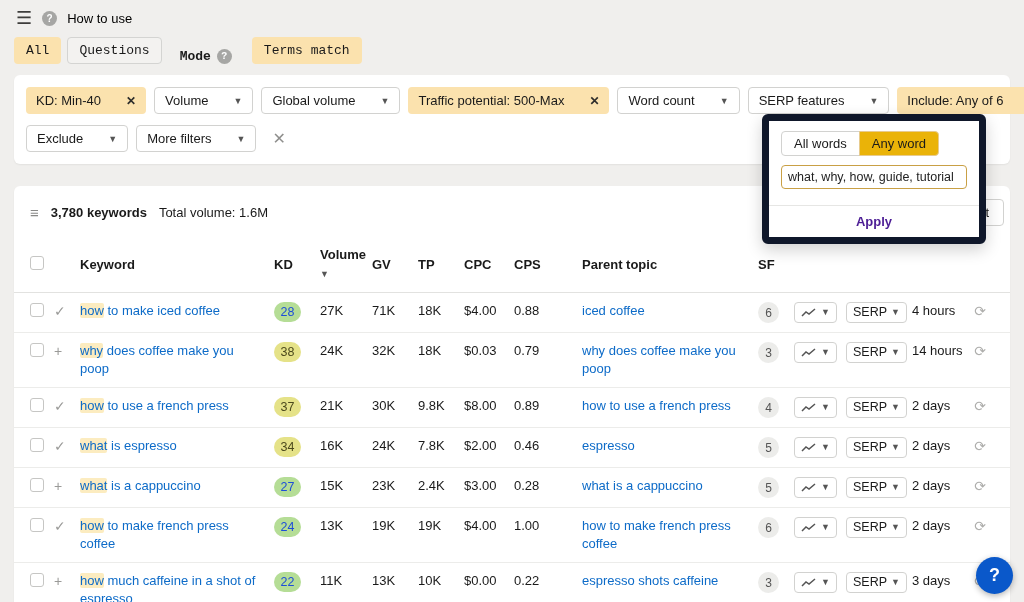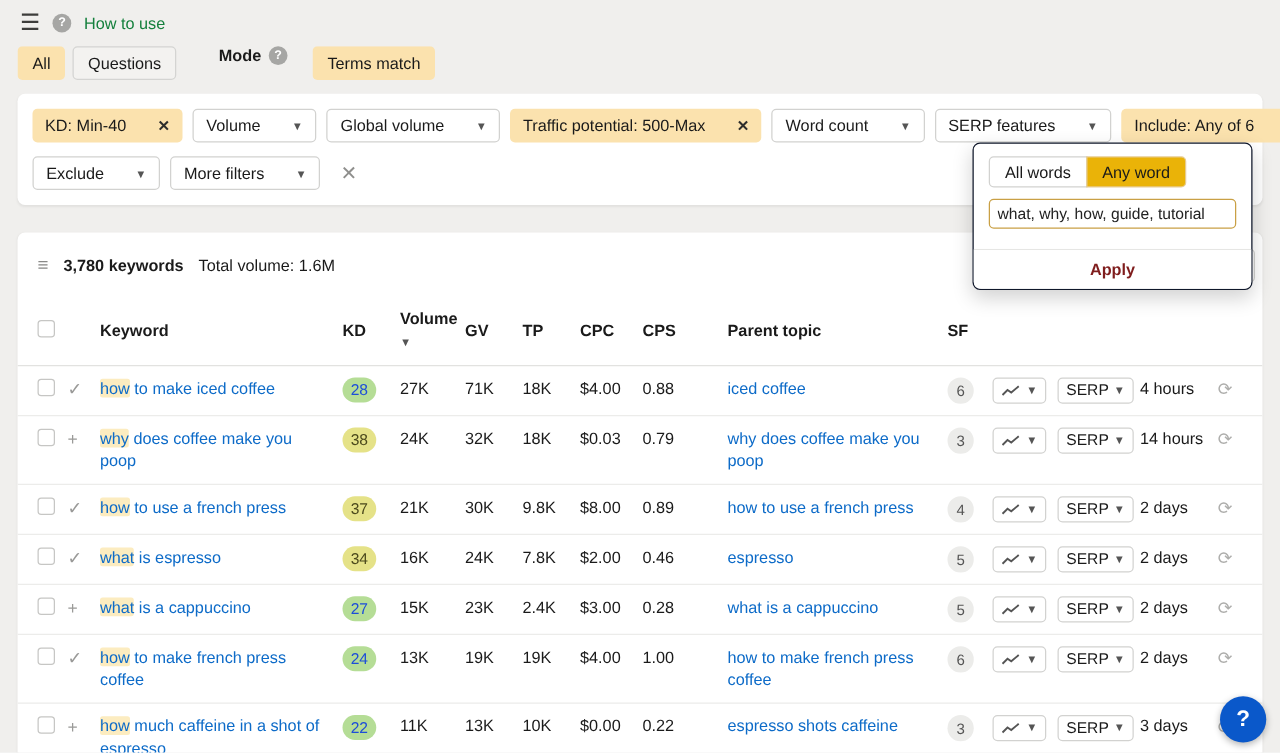--- a/index.html
+++ b/index.html
@@ -9,30 +9,30 @@
     font-family: "Liberation Sans", sans-serif; font-size: 13px;
   }
   
   .topbar { display: flex; align-items: center; gap: 10px; padding: 9px 16px 2px; }
   .burger { font-size: 18px; color: #3d3d3b; cursor: pointer; line-height: 1; }
   .page-title { font-size: 17px; font-weight: bold; margin-left: 4px; }
   .qicon {
     width: 15px; height: 15px; border-radius: 50%; background: #a6a6a4; color: #fff;
     font-size: 10px; font-weight: bold; display: inline-flex; align-items: center; justify-content: center;
   }
-  .howto { color: #15803d; }
-  
-  .tabsrow { display: flex; align-items: flex-start; gap: 6px; padding: 8px 14px 0; }
+  .howto { color: #000000; }
+  
+  .tabsrow { display: flex; align-items: flex-end; gap: 6px; padding: 8px 14px 0; font-family: Liberation Mono, monospace; }
   .btn {
     display: inline-flex; align-items: center; gap: 7px; height: 27px; padding: 0 11px;
     border-radius: 4px; border: 1px solid transparent; font-size: 13px; cursor: pointer; background: transparent;
   }
   .btn.orange { background: #fbe2ae; }
   .btn.ghost  { border-color: #d4d4d2; background: #f3f2f0; }
-  .mode-label { font-weight: bold; margin-left: 28px; }
+  .mode-label { font-weight: bold; margin-left: 12px; }
   .mode-q { margin-right: 14px; }
   
   .filter-card {
     margin: 11px 14px 0; background: #fff; border-radius: 6px; padding: 12px;
     box-shadow: 0 1px 2px rgba(0,0,0,.06);
   }
   .frow { display: flex; align-items: center; gap: 8px; }
   .frow + .frow { margin-top: 11px; }
   .chip {
     display: inline-flex; align-items: center; gap: 25px; height: 27px; padding: 0 10px;
@@ -88,37 +88,37 @@
     display: inline-flex; width: 21px; height: 21px; border-radius: 50%; background: #ececea;
     color: #555; align-items: center; justify-content: center; font-size: 12px;
   }
   .mini-btn {
     display: inline-flex; align-items: center; gap: 4px; border: 1px solid #d2d2d0; border-radius: 4px;
     background: #fff; padding: 2px 6px; font-size: 12.5px; cursor: pointer; line-height: 15px;
   }
   .refresh { color: #aeaeac; font-size: 14px; cursor: pointer; }
   
   .popup {
-    position: absolute; left: 778px; top: 114px; width: 224px; background: #fff;
-    border: 1px solid #0f172a; border-radius: 6px; box-shadow: 0 6px 16px rgba(0,0,0,.18);
+    position: absolute; left: 762px; top: 114px; width: 224px; background: #fff;
+    border: 7px solid #0f172a; border-radius: 6px; box-shadow: 0 6px 16px rgba(0,0,0,.18);
     padding: 10px 12px 0; z-index: 60;
   }
   .seg { display: flex; margin-bottom: 9px; }
   .seg-btn { padding: 4px 12px; border: 1px solid #d2d2d0; background: #fff; font-size: 13px; cursor: pointer; }
   .seg-btn:first-child { border-radius: 4px 0 0 4px; }
   .seg-btn:last-child  { border-radius: 0 4px 4px 0; margin-left: -1px; }
   .seg-btn.active { background: #eab308; border-color: #e7cb8e; }
   .inc-input {
     width: 100%; border: 1px solid #c9a045; border-radius: 4px; padding: 4px 6px;
     font-size: 12.5px; font-family: inherit; color: #222; margin-bottom: 7px; outline: none;
   }
   .helper { font-size: 12.3px; color: #9e9e9c; line-height: 1.35; }
   .apply {
     margin: 9px -12px 0; border-top: 1px solid #e6e6e4; text-align: center; padding: 8px 0;
-    color: #7f1d1d; font-weight: bold; cursor: pointer; border-radius: 0 0 6px 6px; background: #fff;
+    color: #4c1d95; font-weight: bold; cursor: pointer; border-radius: 0 0 6px 6px; background: #fff;
   }
   
   .fab {
     position: absolute; right: 11px; bottom: 8px; width: 37px; height: 37px; border-radius: 50%;
     background: #0a58ca; color: #fff; display: flex; align-items: center; justify-content: center;
     font-size: 18px; font-weight: bold; box-shadow: 0 2px 6px rgba(0,0,0,.3); cursor: pointer; z-index: 70;
   }
 </style>
 </head>
 <body>

